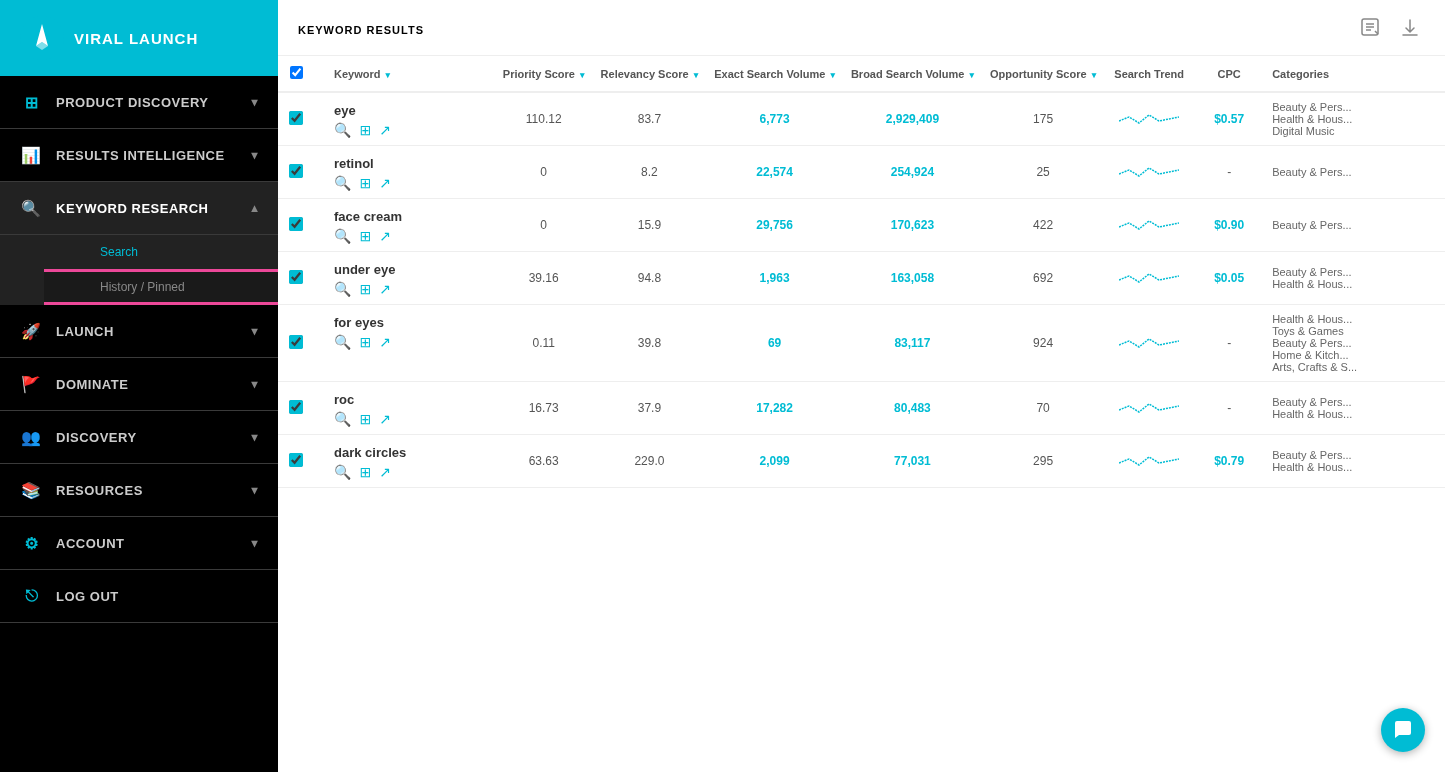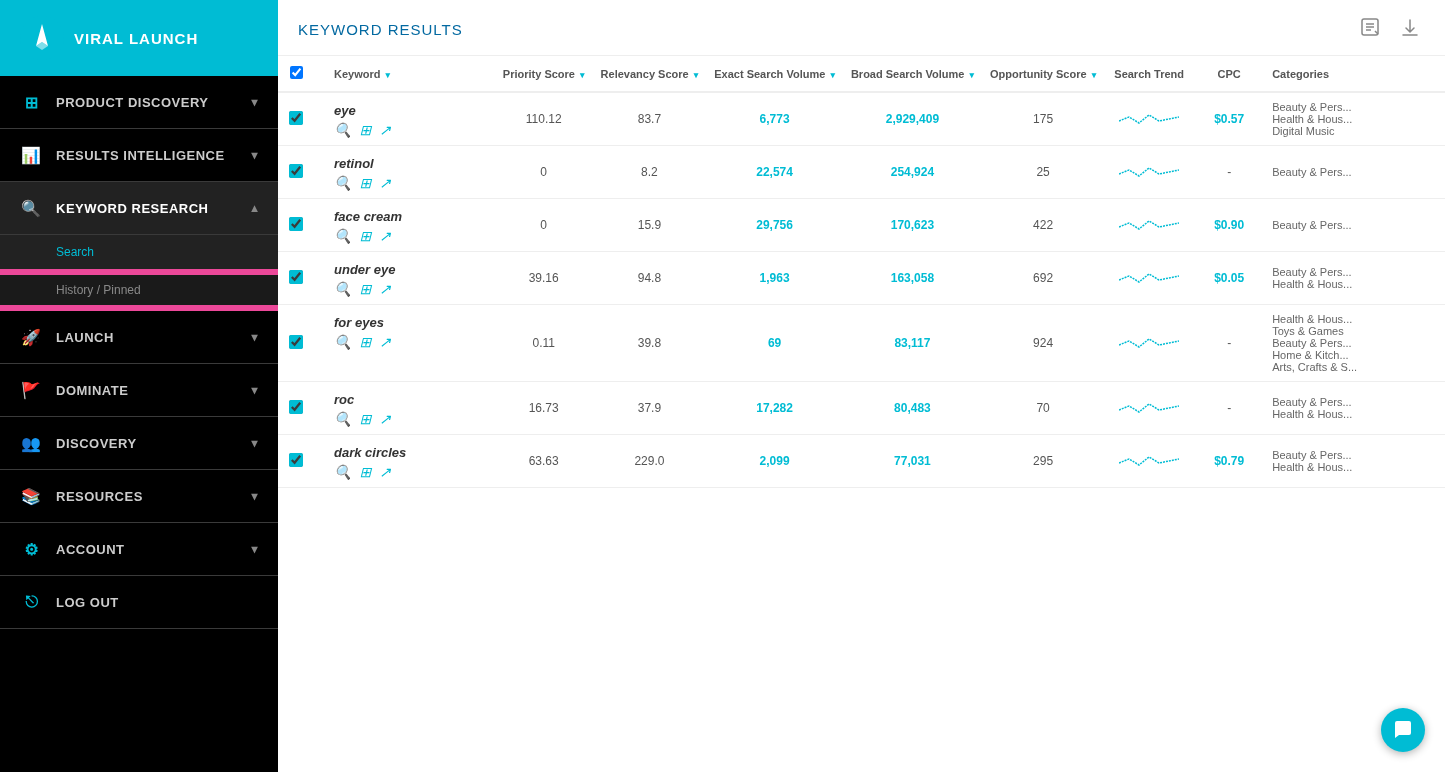--- a/index.html
+++ b/index.html
@@ -56,21 +56,22 @@
       color: #888;
     }
     .keyword-research-section {
       background: #222;
     }
     .keyword-sub {
       padding: 10px 20px 10px 56px;
       font-size: 12px;
       color: #aaa;
       cursor: pointer;
-      border-bottom: 6px solid #ec4899;
+      border-bottom: 3px solid #ec4899;
+      margin-left: 44px;
     }
     .keyword-sub.active { color: #00bcd4; }
     .history-pinned {
       padding: 8px 20px 8px 56px;
       font-size: 12px;
       color: #888;
       cursor: pointer;
       background: #1a1a1a;
     }
 
@@ -92,23 +93,23 @@
     
     .table-header-bar {
       display: flex;
       align-items: center;
       justify-content: space-between;
       padding: 14px 20px 10px 20px;
       background: #fff;
       border-bottom: 1px solid #eee;
     }
     .table-title {
-      font-size: 15px;
-      font-weight: 400;
-      color: #0369a1;
+      font-size: 11px;
+      font-weight: 700;
+      color: #000000;
       letter-spacing: 1px;
     }
     .header-actions {
       display: flex;
       gap: 10px;
       align-items: center;
     }
     .header-icon-btn {
       color: #888;
       font-size: 20px;
@@ -143,21 +144,20 @@
 
     tbody tr {
       border-bottom: 1px solid #eee;
     }
 
     .keyword-cell {
       padding: 10px 8px 6px 20px;
       display: flex;
       flex-direction: column;
       gap: 4px;
-      font-style: italic;
     }
     .keyword-name {
       font-size: 13px;
       font-weight: 600;
       color: #333;
     }
     .keyword-actions {
       display: flex;
       gap: 8px;
       align-items: center;

